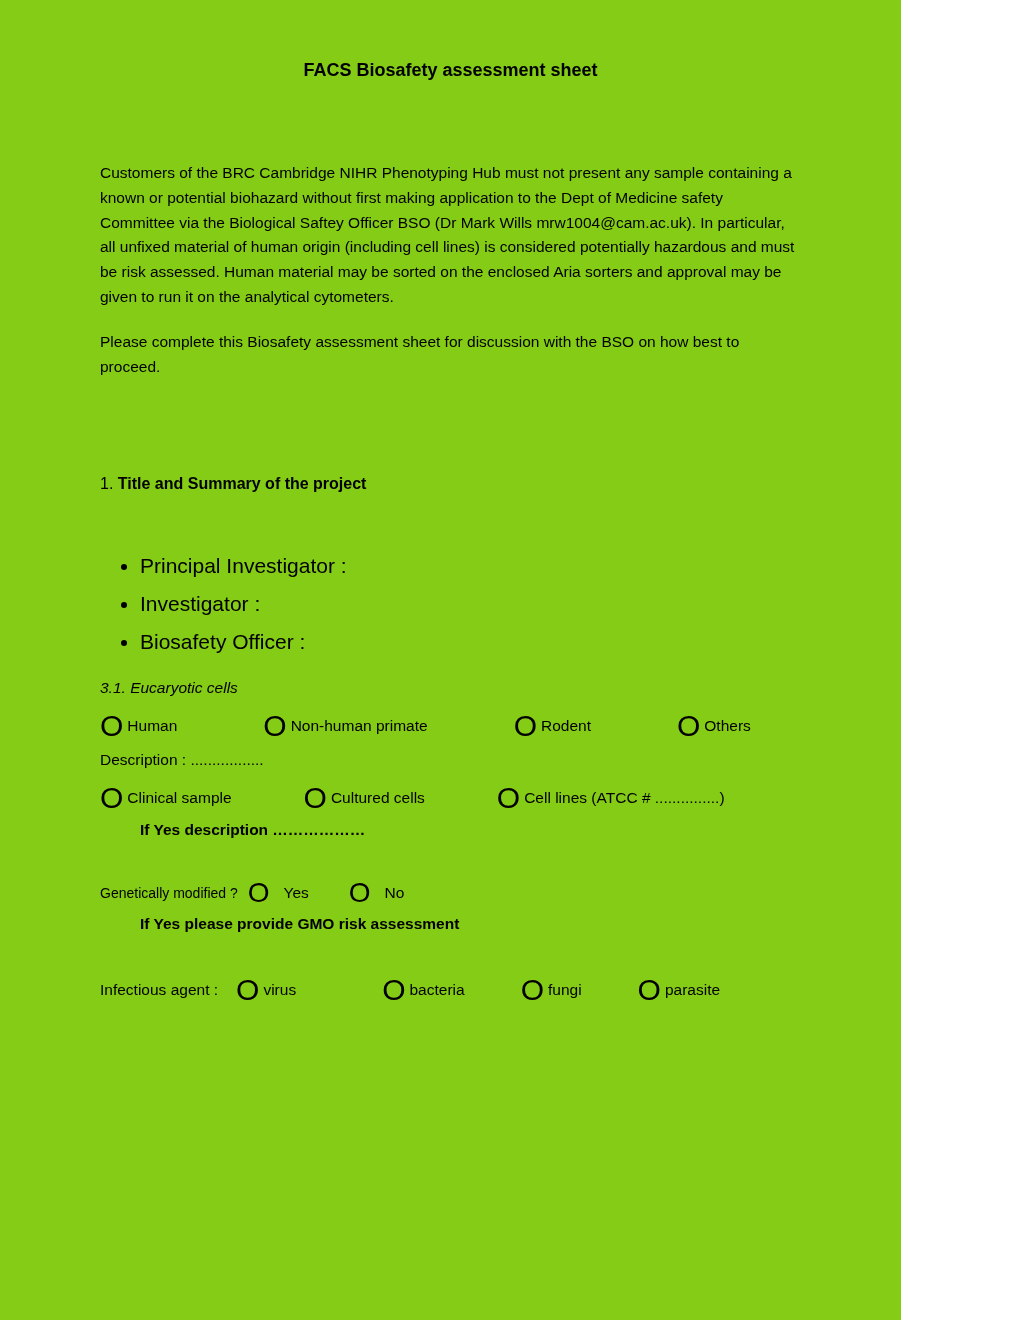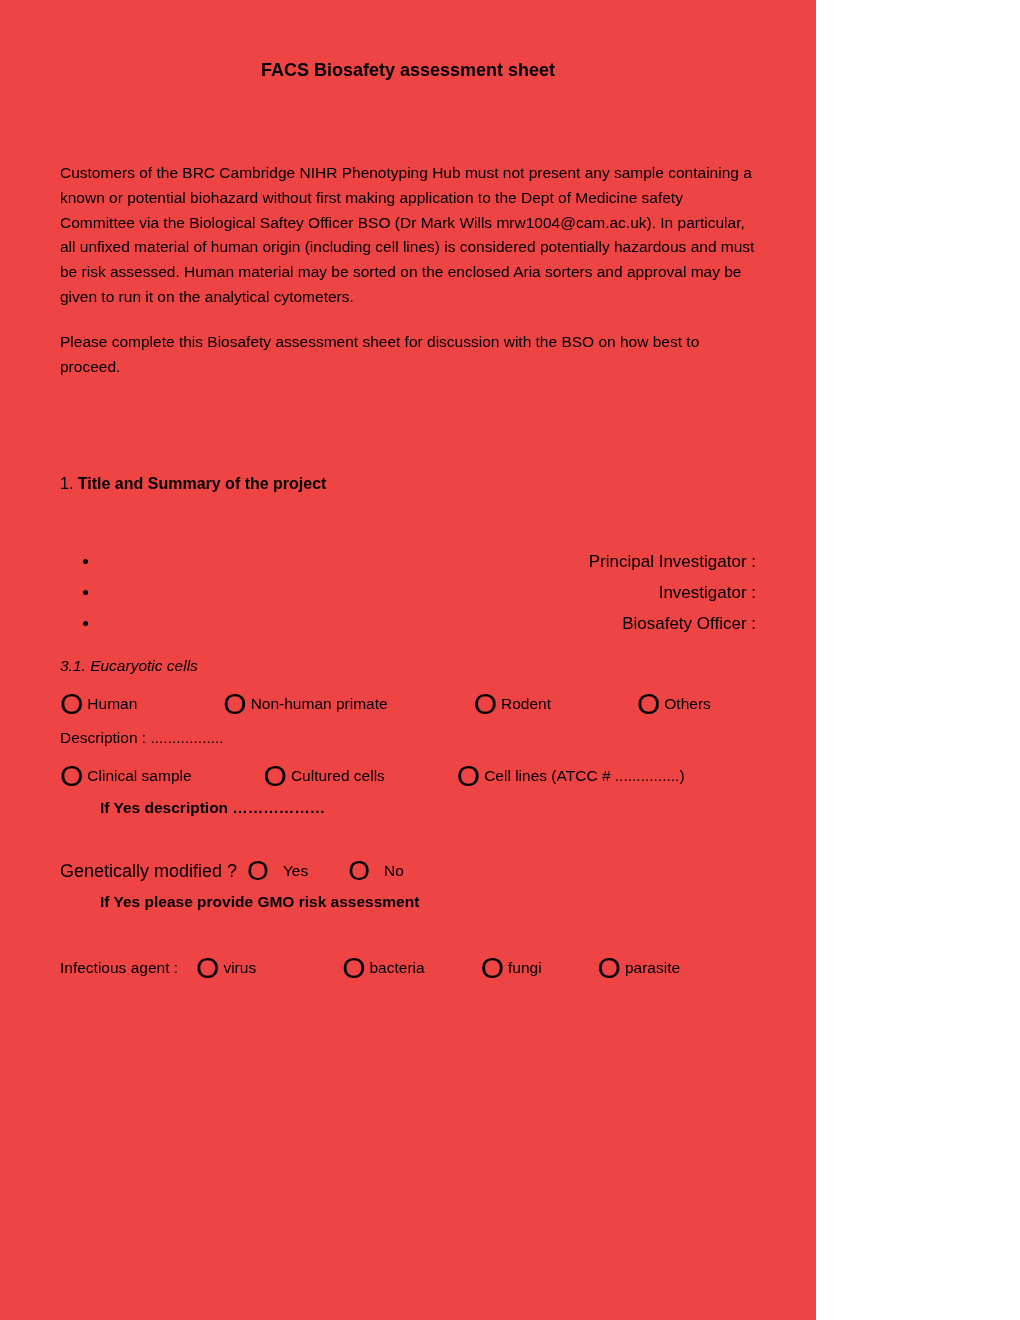--- a/index.html
+++ b/index.html
@@ -11,24 +11,24 @@
     body {
       background: #ffffff;
       font-family: Arial, sans-serif;
       font-size: 16px;
       color: #000000;
       width: 1020px;
       min-height: 1320px;
     }
 
     .page {
-      width: 816px;
+      width: 901px;
       min-height: 1320px;
-      background: #ef4444;
-      padding: 60px 60px;
+      background: #84cc16;
+      padding: 60px 100px;
     }
 
     .page-title {
       text-align: center;
       font-weight: bold;
       font-size: 18px;
       margin-bottom: 40px;
     }
 
     .intro-text {
@@ -46,23 +46,22 @@
       font-weight: bold;
     }
 
     .bullet-list {
       list-style: disc;
       padding-left: 40px;
       margin-bottom: 10px;
     }
 
     .bullet-list li {
-      font-size: 17px;
+      font-size: 21px;
       line-height: 1.8;
-      text-align: right;
     }
 
     .subsection-label {
       font-size: 15.5px;
       font-style: italic;
       margin: 18px 0 12px 0;
     }
 
     .radio-row {
       display: flex;
@@ -106,21 +105,21 @@
 
     .gm-row {
       display: flex;
       align-items: center;
       font-size: 15.5px;
       margin: 12px 0 6px 0;
       gap: 10px;
     }
 
     .gm-label {
-      font-size: 18px;
+      font-size: 14px;
     }
 
     .spacer {
       height: 20px;
     }
 
     .large-spacer {
       height: 40px;
     }
   </style>

